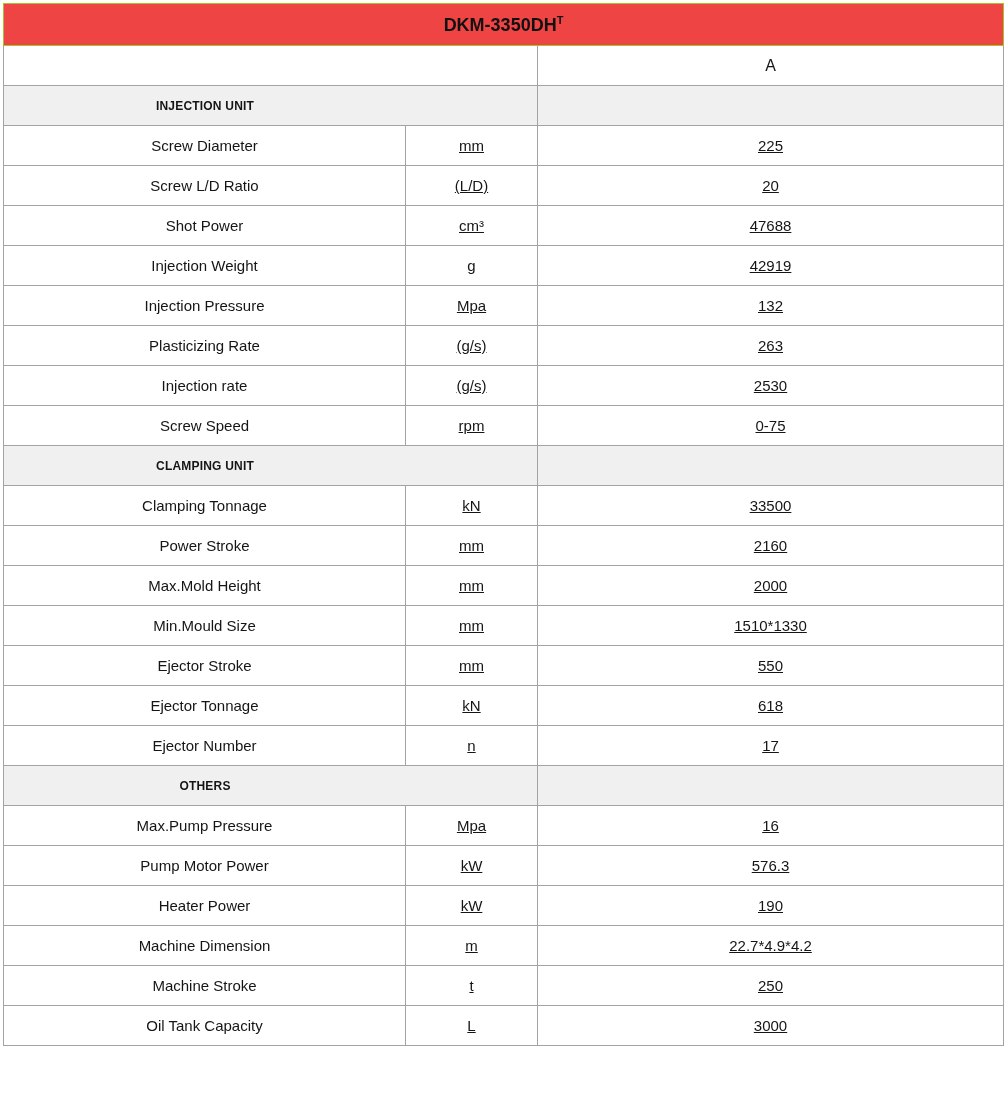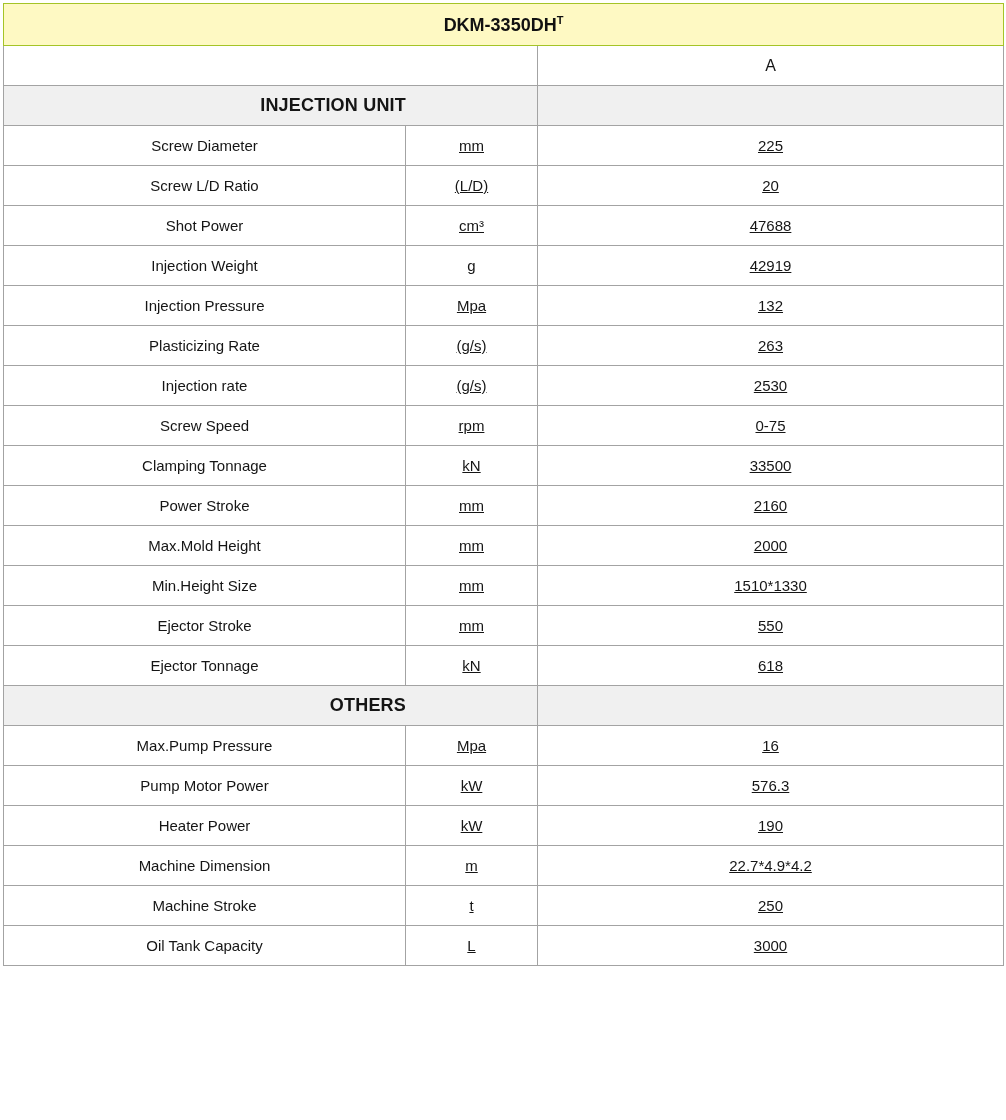--- a/index.html
+++ b/index.html
@@ -17,34 +17,34 @@
     border: 1px solid #a3a3a3;
     text-align: center;
     vertical-align: middle;
     height: 39px;
     padding: 0;
     font-size: 15px;
     overflow: hidden;
     white-space: nowrap;
   }
   td.title-cell {
-    background: #fef9c3;
+    background: #ef4444;
     border: 1px solid #a5c427;
     height: 41px;
     font-weight: bold;
     font-size: 18px;
     color: #111;
   }
   td.title-cell sup { font-size: 11px; }
   tr.section-row td { background: #f0f0f0; }
   tr.section-row .section-label-box {
     width: 402px;
-    text-align: right;
+    text-align: center;
     font-weight: bold;
-    font-size: 18px;
+    font-size: 12px;
     letter-spacing: 0.2px;
   }
   td.col-header { font-size: 16px; }
   td.unit-cell, td.value-cell { font-size: 15px; text-decoration: underline; }
 </style>
 </head>
 <body>
 
 <table class="spec">
   <colgroup>
@@ -106,50 +106,61 @@
     <td>Injection rate</td>
     <td class="unit-cell">(g/s)</td>
     <td class="value-cell">2530</td>
   </tr>
   <tr>
     <td>Screw Speed</td>
     <td class="unit-cell">rpm</td>
     <td class="value-cell">0-75</td>
   </tr>
 
+  <tr class="section-row">
+    <td colspan="2">
+      <div class="section-label-box">CLAMPING UNIT</div>
+    </td>
+    <td></td>
+  </tr>
 
   <tr>
     <td>Clamping Tonnage</td>
     <td class="unit-cell">kN</td>
     <td class="value-cell">33500</td>
   </tr>
   <tr>
     <td>Power Stroke</td>
     <td class="unit-cell">mm</td>
     <td class="value-cell">2160</td>
   </tr>
   <tr>
     <td>Max.Mold Height</td>
     <td class="unit-cell">mm</td>
     <td class="value-cell">2000</td>
   </tr>
   <tr>
-    <td>Min.Height Size</td>
+    <td>Min.Mould Size</td>
     <td class="unit-cell">mm</td>
     <td class="value-cell">1510*1330</td>
   </tr>
   <tr>
     <td>Ejector Stroke</td>
     <td class="unit-cell">mm</td>
     <td class="value-cell">550</td>
   </tr>
   <tr>
     <td>Ejector Tonnage</td>
     <td class="unit-cell">kN</td>
     <td class="value-cell">618</td>
+  </tr>
+  <tr>
+    <td>Ejector Number</td>
+    <td class="unit-cell">n</td>
+    <td class="value-cell">17</td>
   </tr>
 
   <tr class="section-row">
     <td colspan="2">
       <div class="section-label-box">OTHERS</div>
     </td>
     <td></td>
   </tr>
 
   <tr>

